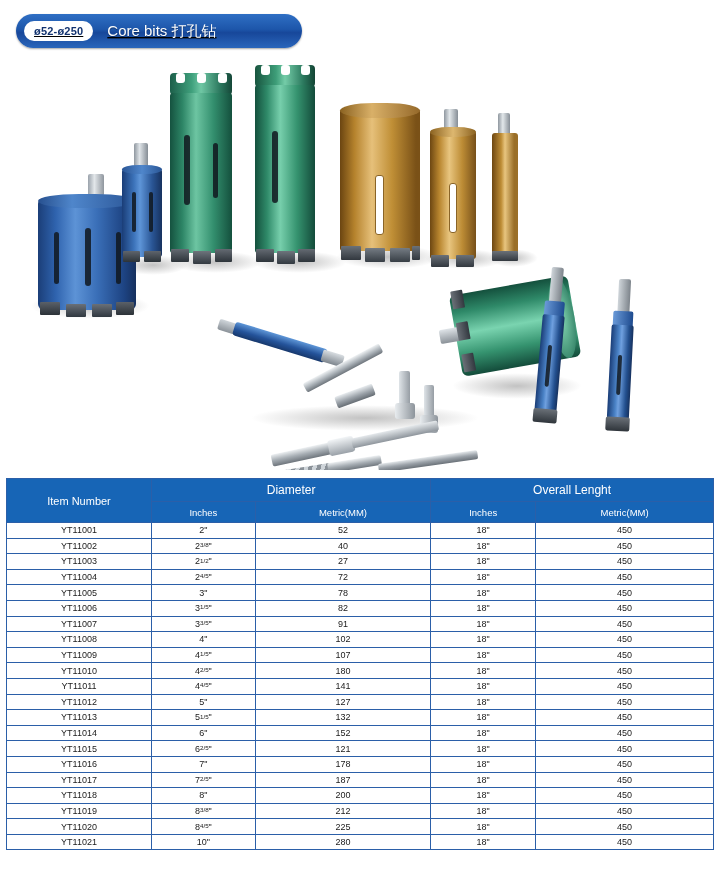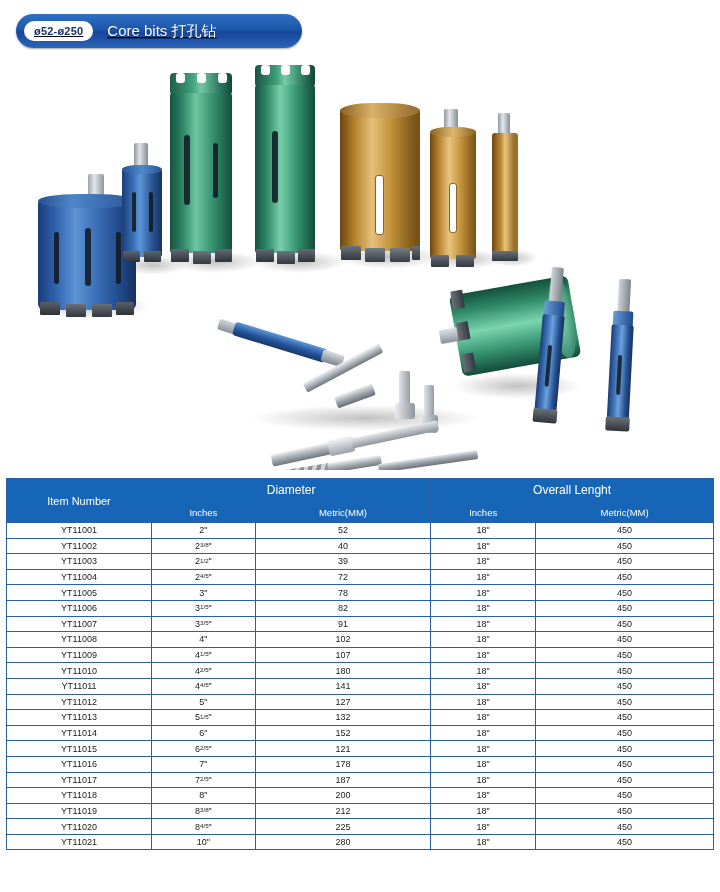--- a/index.html
+++ b/index.html
@@ -265,21 +265,21 @@
       <tr>
         <td>YT11002</td>
         <td class="frac">2<span class="fr">3/8</span>"</td>
         <td>40</td>
         <td>18"</td>
         <td>450</td>
       </tr>
       <tr>
         <td>YT11003</td>
         <td class="frac">2<span class="fr">1/2</span>"</td>
-        <td>39</td>
+        <td>27</td>
         <td>18"</td>
         <td>450</td>
       </tr>
       <tr>
         <td>YT11004</td>
         <td class="frac">2<span class="fr">4/5</span>"</td>
         <td>72</td>
         <td>18"</td>
         <td>450</td>
       </tr>

